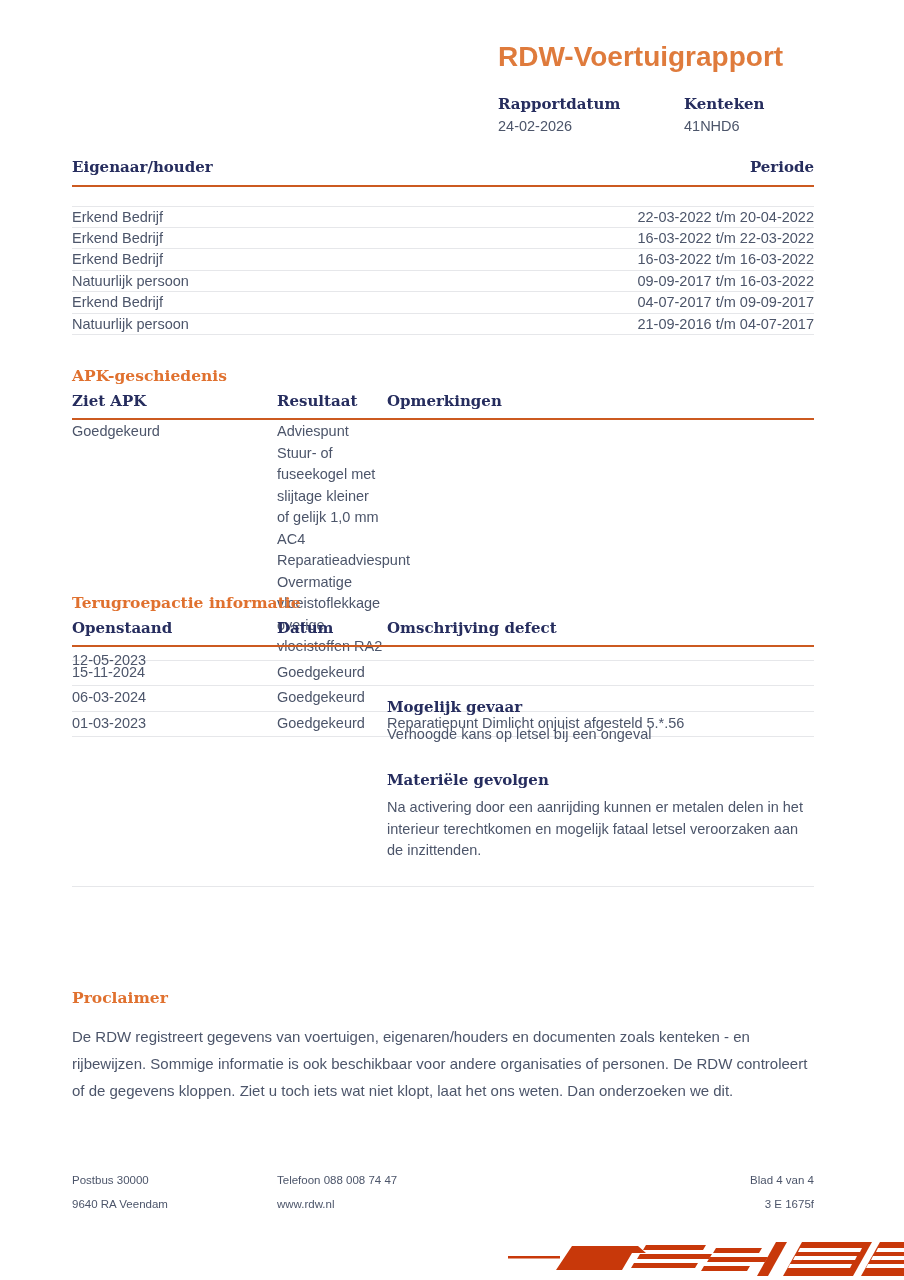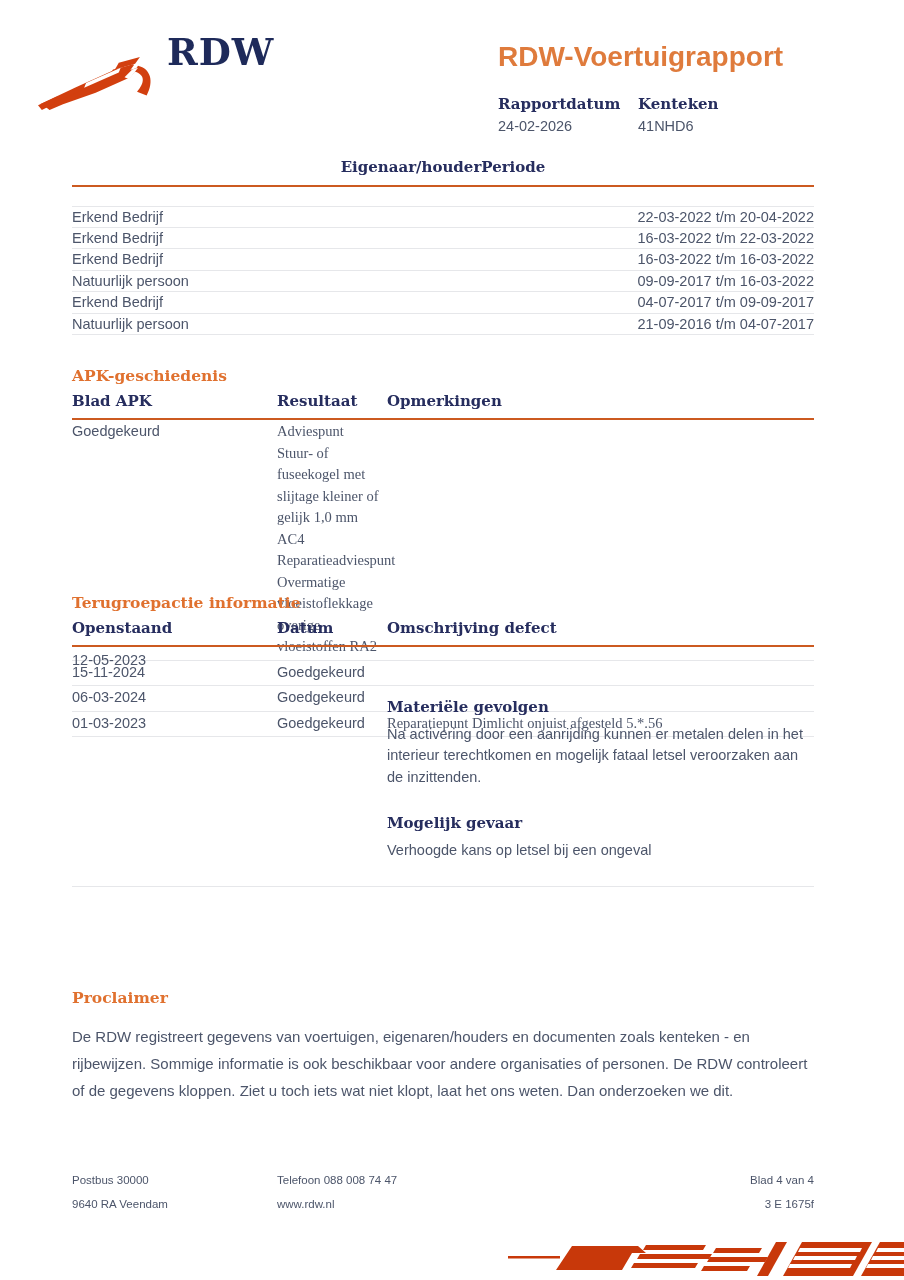--- a/index.html
+++ b/index.html
@@ -17,48 +17,48 @@
   .page{position:relative;width:904px;height:1280px;background:#fff;overflow:hidden;margin:0 auto;}
 
   
   .logo-block{position:absolute;left:38px;top:34px;display:flex;align-items:flex-start;}
   .logo-flame{width:125px;height:72px;margin-top:14px;}
   .logo-word{font-family:"DejaVu Serif","Liberation Serif",serif;font-weight:bold;
              font-size:37px;color:#1E2A5A;letter-spacing:1px;margin-left:4px;line-height:1;}
   .header-right{position:absolute;left:498px;top:42px;width:320px;}
   .doc-title{font-family:Liberation Sans, sans-serif;font-weight:600;
              font-size:28px;color:#DF7B3C;line-height:1.1;}
-  .meta{display:flex;margin-top:22px;}
+  .meta{display:flex;margin-top:22px;gap:46px;}
   .meta-col{width:140px;}
   .meta-col.k{width:auto;}
   .meta-label{font-family:"DejaVu Serif","Liberation Serif",serif;font-weight:bold;
               font-size:15px;color:var(--navy);}
   .meta-value{font-size:14.5px;color:var(--body-text);margin-top:5px;}
 
   
   .section{position:absolute;left:72px;width:742px;}
   .section-title{font-family:"DejaVu Serif","Liberation Serif",serif;font-weight:bold;
                  font-size:15.5px;color:var(--orange);margin-bottom:7px;}
   .col-head{font-family:"DejaVu Serif","Liberation Serif",serif;font-weight:bold;
             font-size:15px;color:var(--navy);}
   .orange-rule{border-bottom:2px solid var(--orange-rule);}
 
   
-  .owner-head{display:flex;justify-content:center;padding-bottom:9px;}
+  .owner-head{display:flex;justify-content:space-between;padding-bottom:9px;}
   .owner-rows{margin-top:19px;}
   .owner-row{display:flex;justify-content:space-between;align-items:center;
              height:21.5px;font-size:14.5px;border-bottom:1px solid var(--row-line);}
   .owner-row:first-child{border-top:1px solid var(--row-line);}
 
   
   .grid3{display:grid;grid-template-columns:205px 110px 427px;}
   .thead3{padding-bottom:8px;}
   .trow{font-size:14.5px;line-height:21.5px;border-bottom:1px solid var(--row-line);
         padding:1px 0 2px 0;}
-  .trow .remark{padding-right:4px;font-family:Liberation Serif, serif;}
+  .trow .remark{padding-right:4px;}
   .sub-block{margin-top:26px;}
   .sub-title{font-family:"DejaVu Serif","Liberation Serif",serif;font-weight:bold;
              font-size:15px;color:var(--navy);margin-bottom:8px;}
   .sub-text{font-size:14.5px;line-height:21.5px;}
   .recall-bottom-rule{border-bottom:1px solid var(--row-line);margin-top:24px;}
 
   
   .proclaimer-text{font-size:15px;line-height:27px;margin-top:16px;}
 
   
@@ -68,37 +68,20 @@
   .footer .right{text-align:right;}
 
   
   .bottom-graphic{position:absolute;right:0;bottom:0;width:404px;height:46px;}
 </style>
 </head>
 <body>
 
 <div class="page">
 
-  <div class="logo-block">
-    <svg class="logo-flame" viewBox="0 0 130 62">
-      <g fill="#D23F0F">
-        <polygon points="2,52 40,34 78,17 100,10 92,18 62,32 30,46 14,53"></polygon>
-        <polygon points="8,55 55,33 90,18 104,14 96,24 60,40 26,52 12,58"></polygon>
-        <polygon points="84,9 106,3 101,10 80,16"></polygon>
-        <polygon points="78,16 100,11 95,18 74,23"></polygon>
-        <path d="M104,12 C117,15 121,28 113,43 L103,39 C111,30 112,21 100,18 Z"></path>
-        <polygon points="0,53 20,44 16,52 4,58"></polygon>
-      </g>
-      <g fill="#ffffff">
-        <polygon points="50,30 86,14 84,19 48,35"></polygon>
-        <polygon points="98,16 104,14 95,26 90,24"></polygon>
-      </g>
-    </svg>
-    <span class="logo-word">RDW</span>
-  </div>
 
   <div class="header-right">
     <div class="doc-title">RDW-Voertuigrapport</div>
     <div class="meta">
       <div class="meta-col">
         <div class="meta-label">Rapportdatum</div>
         <div class="meta-value">24-02-2026</div>
       </div>
       <div class="meta-col k">
         <div class="meta-label">Kenteken</div>
@@ -136,21 +119,21 @@
       <div class="owner-row">
         <span>Natuurlijk persoon</span>
         <span>21-09-2016 t/m 04-07-2017</span>
       </div>
     </div>
   </section>
 
   <section class="section" style="top:366px">
     <div class="section-title">APK-geschiedenis</div>
     <div class="grid3 thead3 orange-rule">
-      <span class="col-head">Blad APK</span>
+      <span class="col-head">Ziet APK</span>
       <span class="col-head">Resultaat</span>
       <span class="col-head">Opmerkingen</span>
     </div>
     <div class="grid3 trow">
       <span>Goedgekeurd</span>
       <span class="remark">
         <div>Adviespunt Stuur- of fuseekogel met slijtage kleiner of gelijk 1,0 mm AC4</div>
         <div>Reparatieadviespunt Overmatige vloeistoflekkage overige vloeistoffen RA2</div>
       </span>
     </div>
@@ -178,30 +161,30 @@
       <span class="col-head">Datum</span>
       <span class="col-head">Omschrijving defect</span>
     </div>
     <div class="grid3" style="padding-top:3px;font-size:14.5px;line-height:21.5px;">
       <span>12-05-2023</span>
     </div>
     <div class="grid3">
       <span></span>
         <span></span>
       <span class="sub-block">
-        <div class="sub-title">Materiële gevolgen</div>
-        <div class="sub-text">Na activering door een aanrijding kunnen er metalen delen in het interieur terechtkomen en mogelijk fataal letsel veroorzaken aan de inzittenden.</div>
+        <div class="sub-title">Mogelijk gevaar</div>
+        <div class="sub-text">Verhoogde kans op letsel bij een ongeval</div>
       </span>
     </div>
     <div class="grid3">
       <span></span>
         <span></span>
       <span class="sub-block">
-        <div class="sub-title">Mogelijk gevaar</div>
-        <div class="sub-text">Verhoogde kans op letsel bij een ongeval</div>
+        <div class="sub-title">Materiële gevolgen</div>
+        <div class="sub-text">Na activering door een aanrijding kunnen er metalen delen in het interieur terechtkomen en mogelijk fataal letsel veroorzaken aan de inzittenden.</div>
       </span>
     </div>
     <div class="recall-bottom-rule"></div>
   </section>
 
   <section class="section" style="top:988px">
     <div class="section-title">Proclaimer</div>
     <div class="proclaimer-text">De RDW registreert gegevens van voertuigen, eigenaren/houders en documenten zoals kenteken - en rijbewijzen. Sommige informatie is ook beschikbaar voor andere organisaties of personen. De RDW controleert of de gegevens kloppen. Ziet u toch iets wat niet klopt, laat het ons weten. Dan onderzoeken we dit.</div>
   </section>
 

